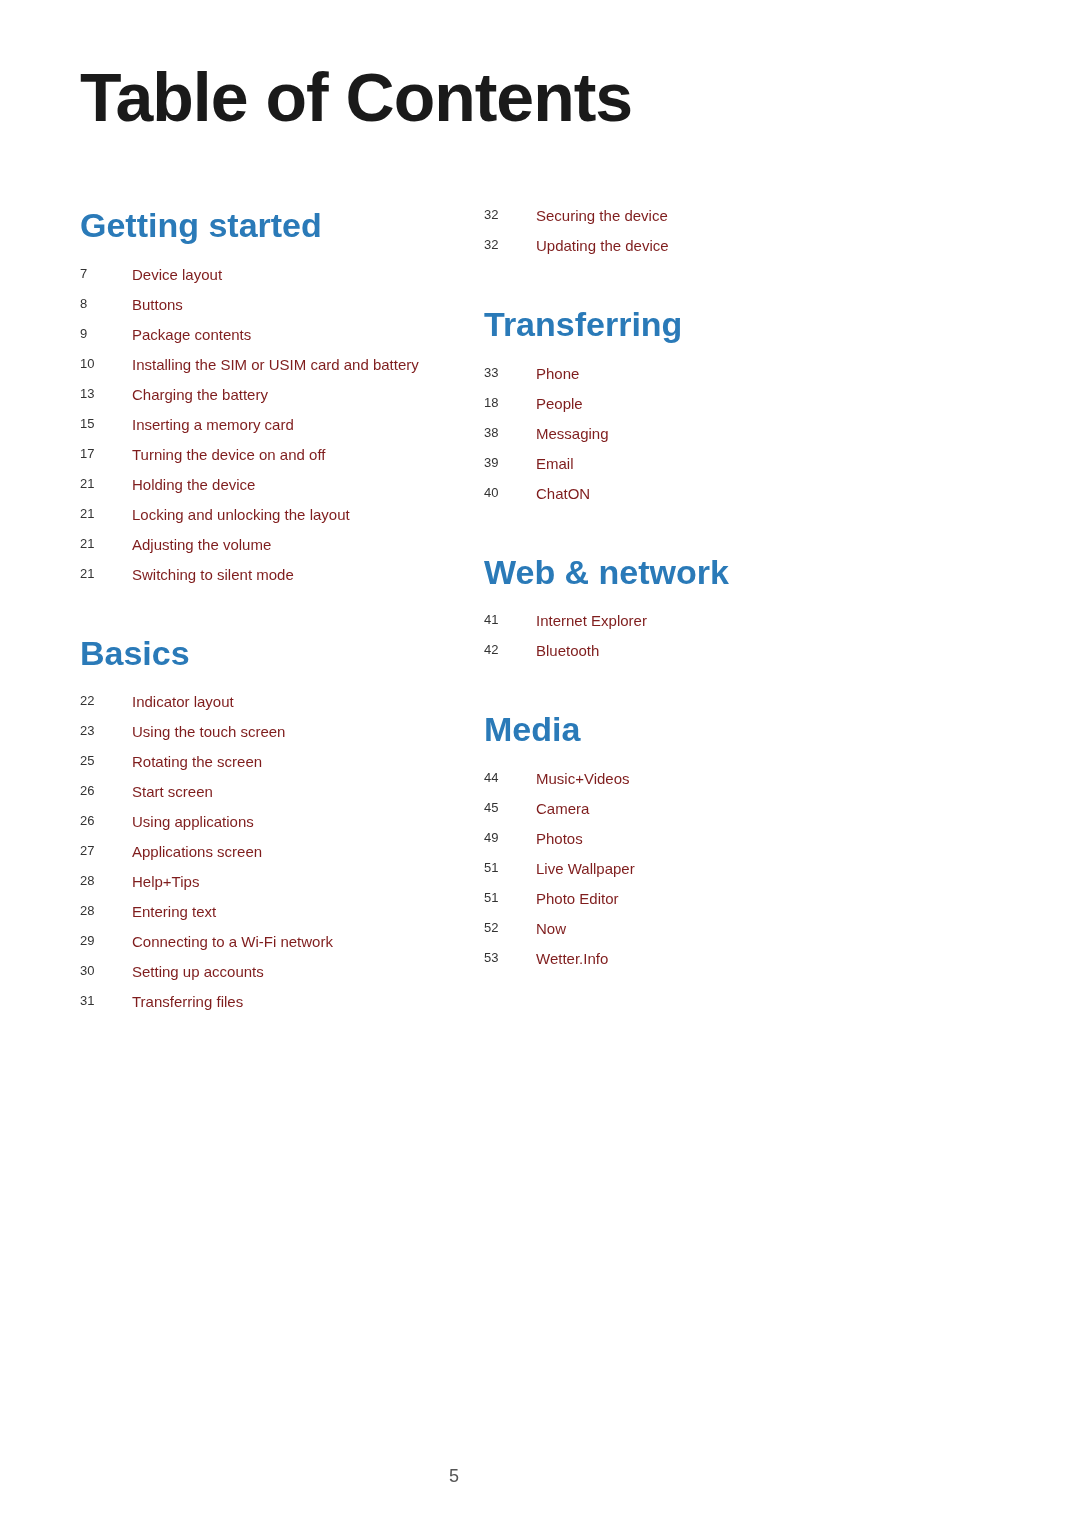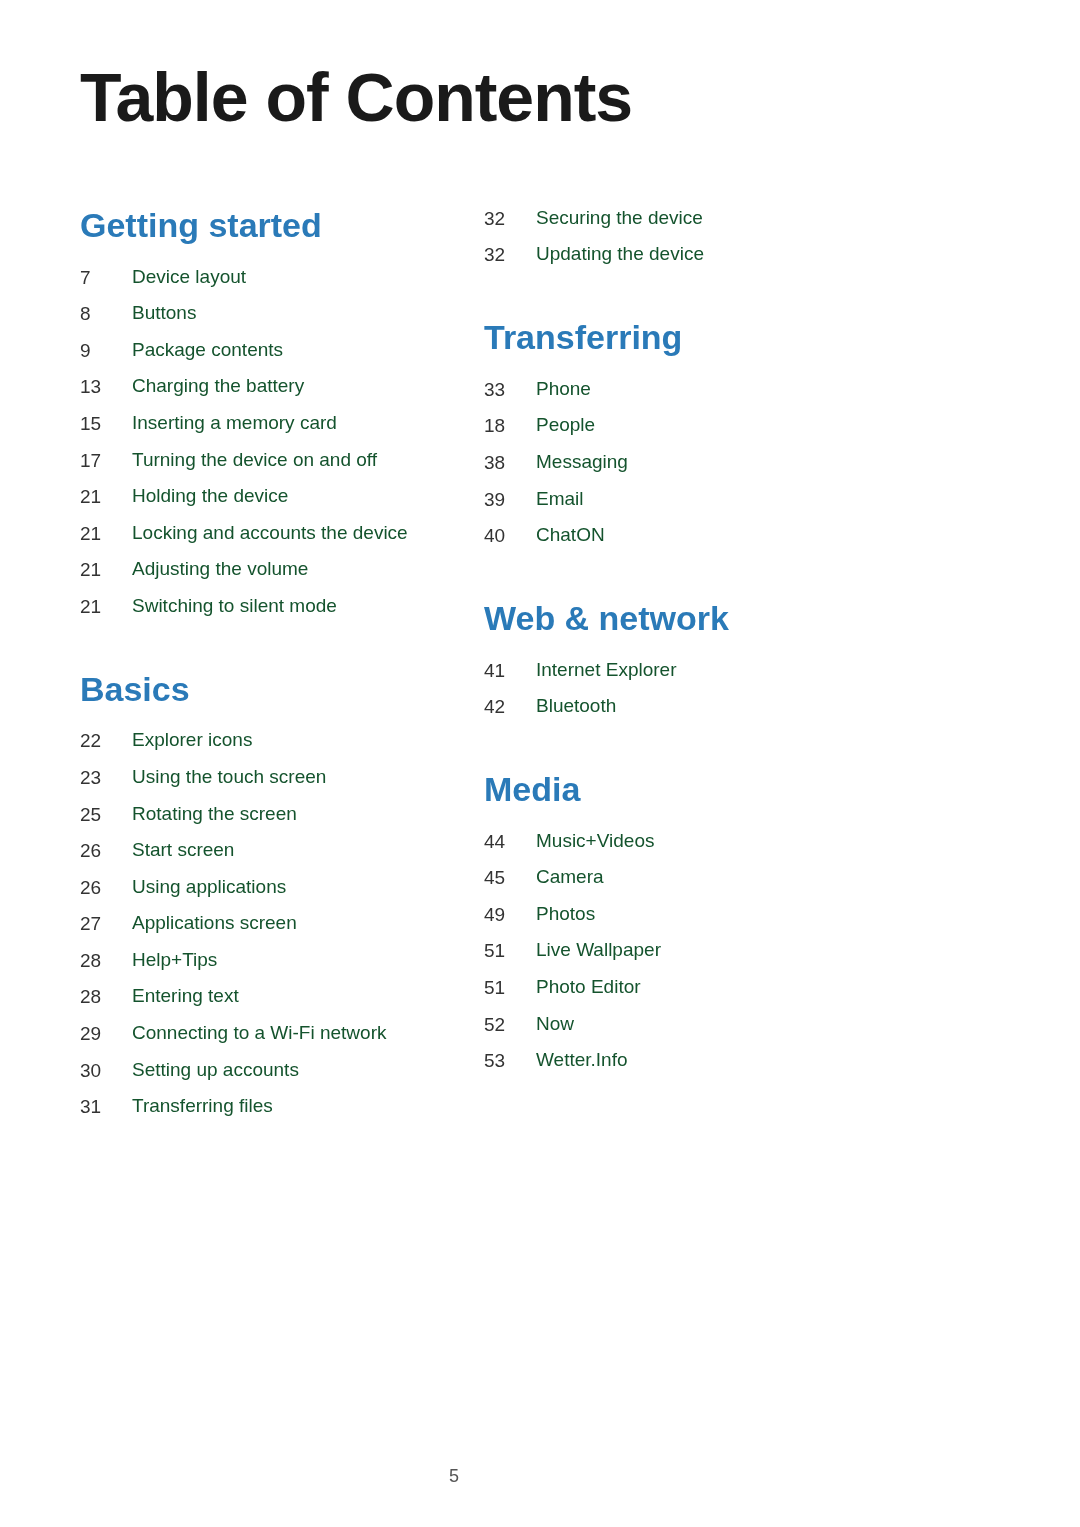--- a/index.html
+++ b/index.html
@@ -59,30 +59,30 @@
     }
 
     .toc-item {
       display: flex;
       align-items: flex-start;
       margin-bottom: 9px;
       line-height: 1.4;
     }
 
     .toc-number {
-      font-size: 19px;
+      font-size: 13px;
       color: #333333;
       min-width: 52px;
       flex-shrink: 0;
       padding-top: 1px;
     }
 
     .toc-text {
-      font-size: 19px;
-      color: #14532d;
+      font-size: 15px;
+      color: #7f1d1d;
       line-height: 1.4;
     }
 
     .page-number {
       position: absolute;
       bottom: 40px;
       left: 50%;
       transform: translateX(-50%);
       font-size: 18px;
       color: #555555;
@@ -106,54 +106,58 @@
         </div>
         <div class="toc-item">
           <span class="toc-number">8</span>
           <span class="toc-text">Buttons</span>
         </div>
         <div class="toc-item">
           <span class="toc-number">9</span>
           <span class="toc-text">Package contents</span>
         </div>
         <div class="toc-item">
+          <span class="toc-number">10</span>
+          <span class="toc-text">Installing the SIM or USIM card and battery</span>
+        </div>
+        <div class="toc-item">
           <span class="toc-number">13</span>
           <span class="toc-text">Charging the battery</span>
         </div>
         <div class="toc-item">
           <span class="toc-number">15</span>
           <span class="toc-text">Inserting a memory card</span>
         </div>
         <div class="toc-item">
           <span class="toc-number">17</span>
           <span class="toc-text">Turning the device on and off</span>
         </div>
         <div class="toc-item">
           <span class="toc-number">21</span>
           <span class="toc-text">Holding the device</span>
         </div>
         <div class="toc-item">
           <span class="toc-number">21</span>
-          <span class="toc-text">Locking and accounts the device</span>
+          <span class="toc-text">Locking and unlocking the layout</span>
         </div>
         <div class="toc-item">
           <span class="toc-number">21</span>
           <span class="toc-text">Adjusting the volume</span>
         </div>
         <div class="toc-item">
           <span class="toc-number">21</span>
           <span class="toc-text">Switching to silent mode</span>
         </div>
       </div>
 
       <div class="section">
         <div class="section-title">Basics</div>
         <div class="toc-item">
           <span class="toc-number">22</span>
-          <span class="toc-text">Explorer icons</span>
+          <span class="toc-text">Indicator layout</span>
         </div>
         <div class="toc-item">
           <span class="toc-number">23</span>
           <span class="toc-text">Using the touch screen</span>
         </div>
         <div class="toc-item">
           <span class="toc-number">25</span>
           <span class="toc-text">Rotating the screen</span>
         </div>
         <div class="toc-item">

